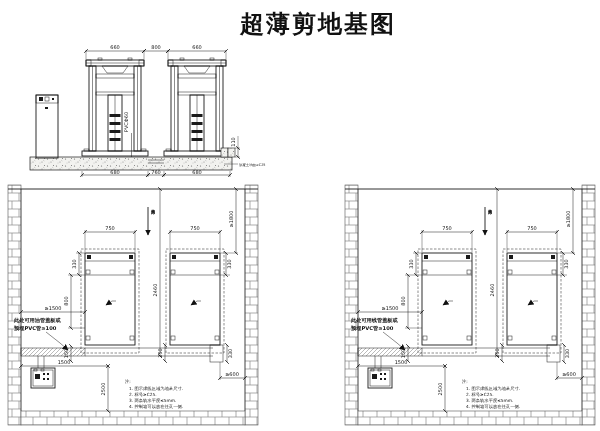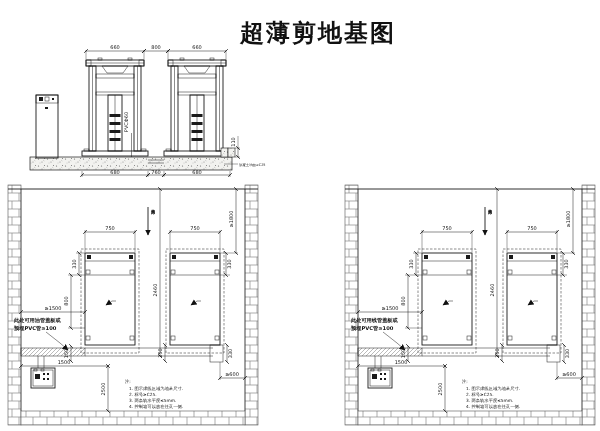--- a/index.html
+++ b/index.html
@@ -1,18 +1,18 @@
 <!DOCTYPE html>
 <html><head>
 <meta charset="utf-8">
 <style>
   html,body{margin:0;padding:0;background:#fff;}
   #sheet{position:relative;width:600px;height:431px;background:#ffffff;overflow:hidden;
          font-family:"DejaVu Sans",sans-serif;}
-  .title{position:absolute;left:0;top:17px;width:600px;text-align:center;padding-left:36px;
+  .title{position:absolute;left:0;top:8px;width:600px;text-align:center;padding-left:36px;
          box-sizing:border-box;font-family:"DejaVu Serif","Liberation Serif",serif;
          font-size:24px;font-weight:bold;color:#111;letter-spacing:2px;}
   svg{position:absolute;overflow:visible;}
   .ln{stroke:#1a1a1a;stroke-width:0.9;fill:none;}
   .th{stroke:#1a1a1a;stroke-width:0.5;fill:none;}
   .dimln{stroke:#1a1a1a;stroke-width:0.5;fill:none;marker-start:url(#tick);marker-end:url(#tick);}
   .ext{stroke:#1a1a1a;stroke-width:0.4;fill:none;}
   .dsh{stroke:#1a1a1a;stroke-width:0.5;fill:none;stroke-dasharray:2.5,1.5;}
   .blk{fill:#1a1a1a;stroke:none;}
   .dim{font-size:5px;fill:#111;}

